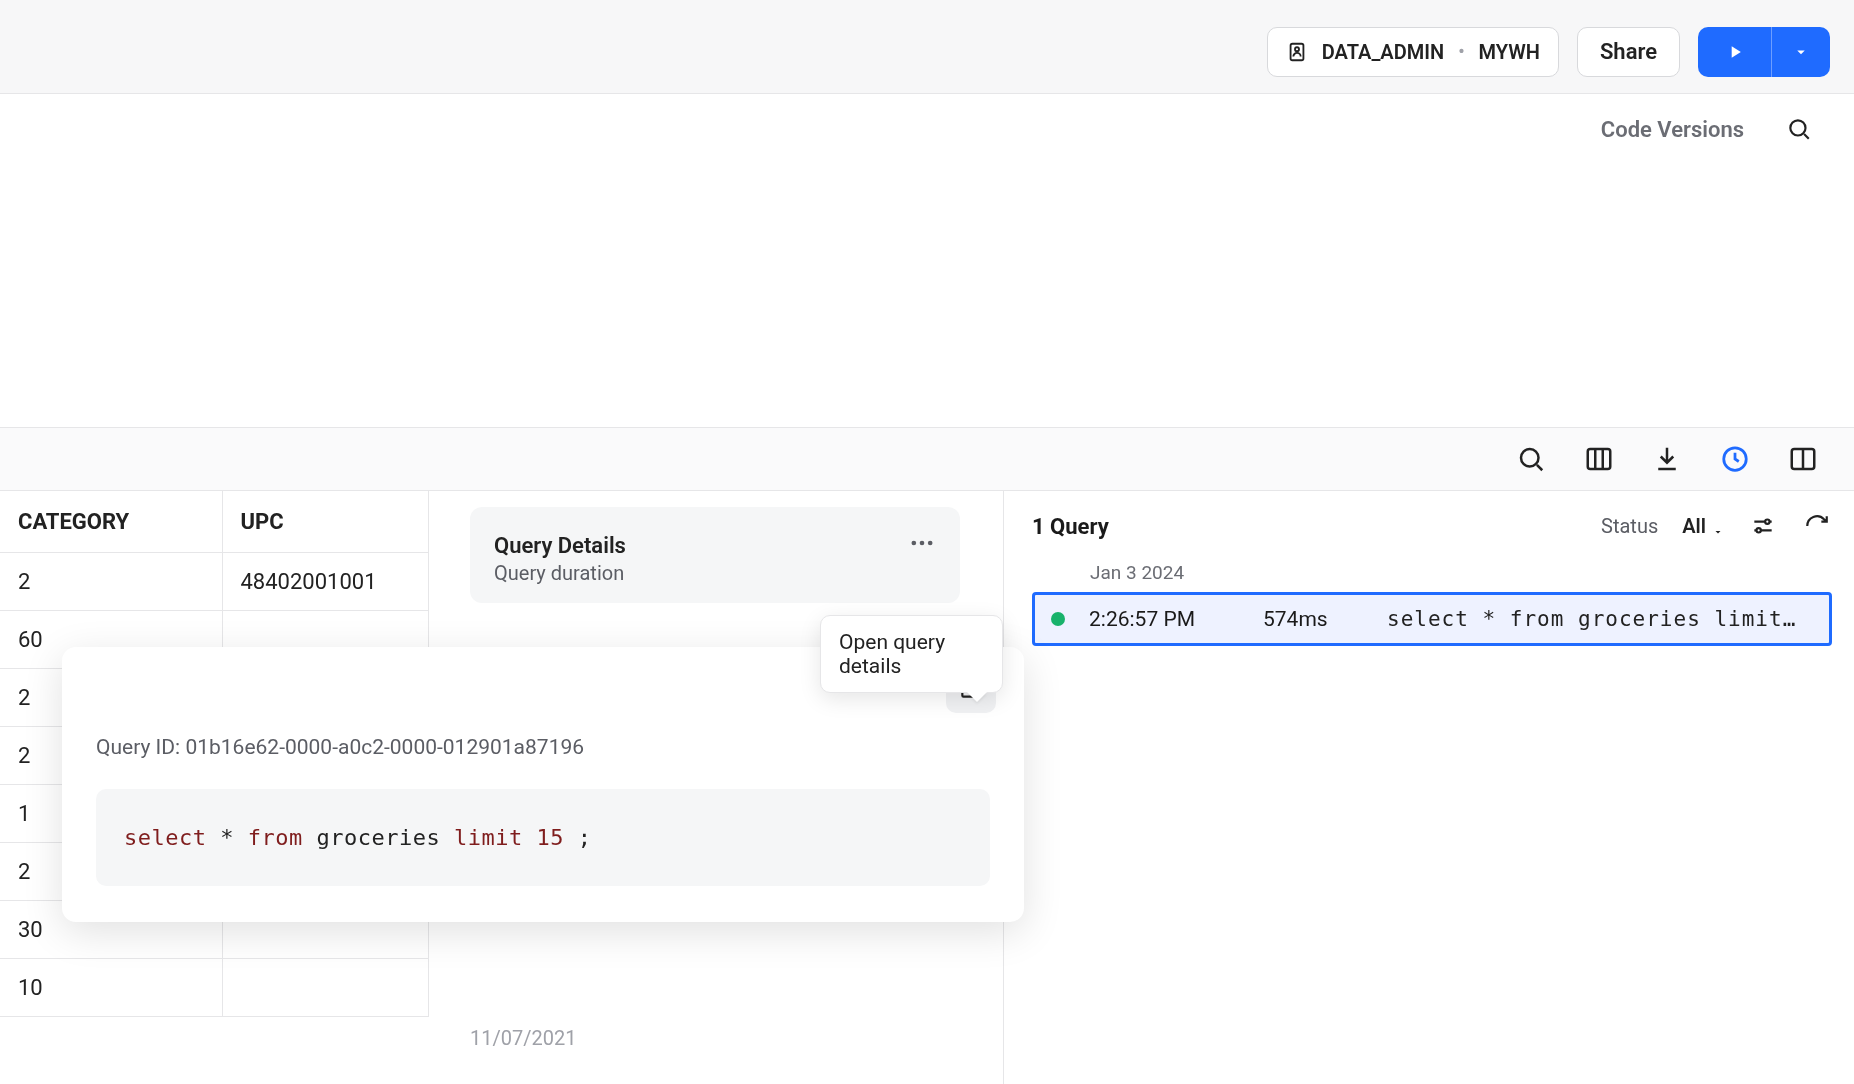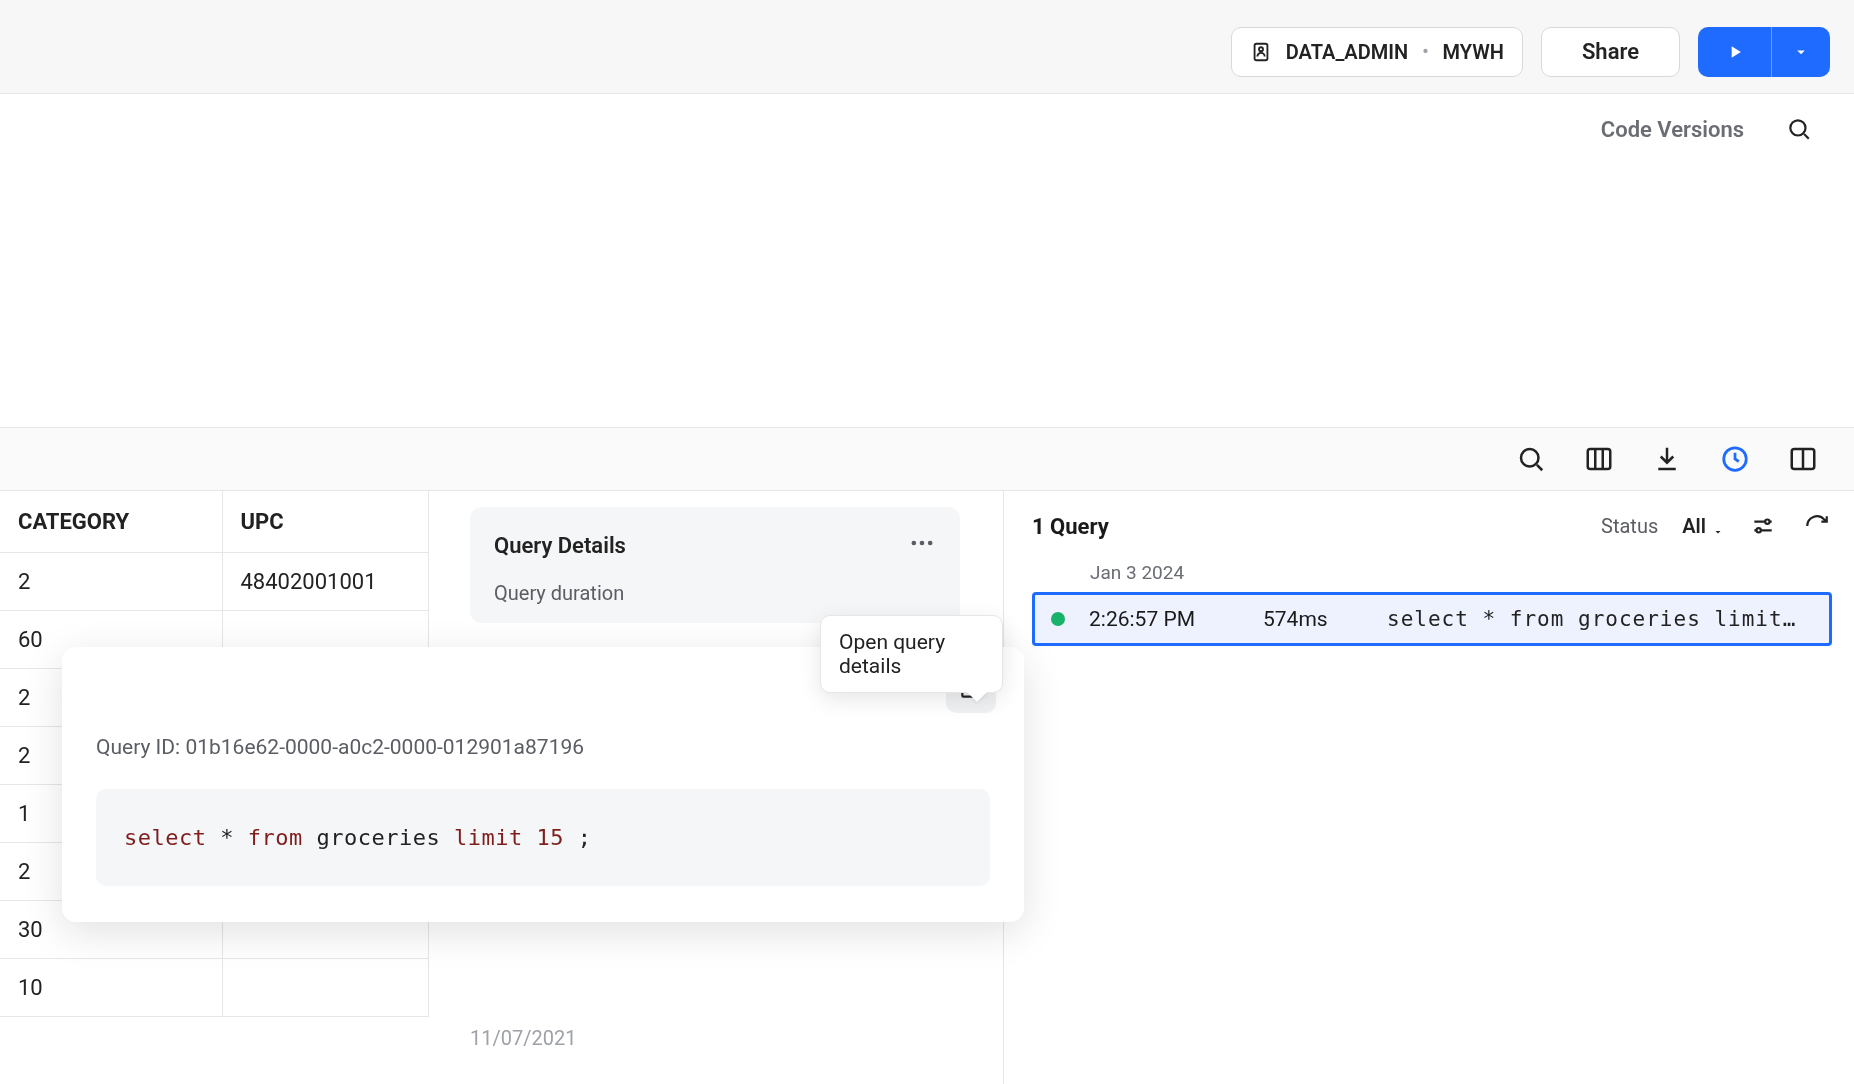--- a/index.html
+++ b/index.html
@@ -40,21 +40,21 @@
   }
   .role-wh-chip .dot-sep {
     color: #9fa1a8;
     font-size: 18px;
   }
   .role-icon svg { width: 22px; height: 22px; display:block; }
   .share-btn {
     display: inline-flex;
     align-items: center;
     height: 50px;
-    padding: 0 40px;
+    padding: 0 22px;
     border: 1px solid #d8d9dc;
     border-radius: 10px;
     font-weight: 600;
     font-size: 22px;
     background: #fff;
     color: #222;
   }
   .run-btn-group {
     display: inline-flex;
     height: 50px;
@@ -160,21 +160,20 @@
     top: 16px;
     width: 490px;
     background:#f5f6f7;
     border-radius: 12px;
     padding: 22px 24px 18px 24px;
   }
   .qd-card .qd-title-row {
     display:flex;
     align-items:center;
     justify-content:space-between;
-    margin-bottom: 20px;
   }
   .qd-title {
     font-weight:600;
     font-size:22px;
     color:#222;
   }
   .qd-more svg { fill:#5b5d64; }
   .qd-duration {
     font-size:20px;
     color:#5b5d64;

